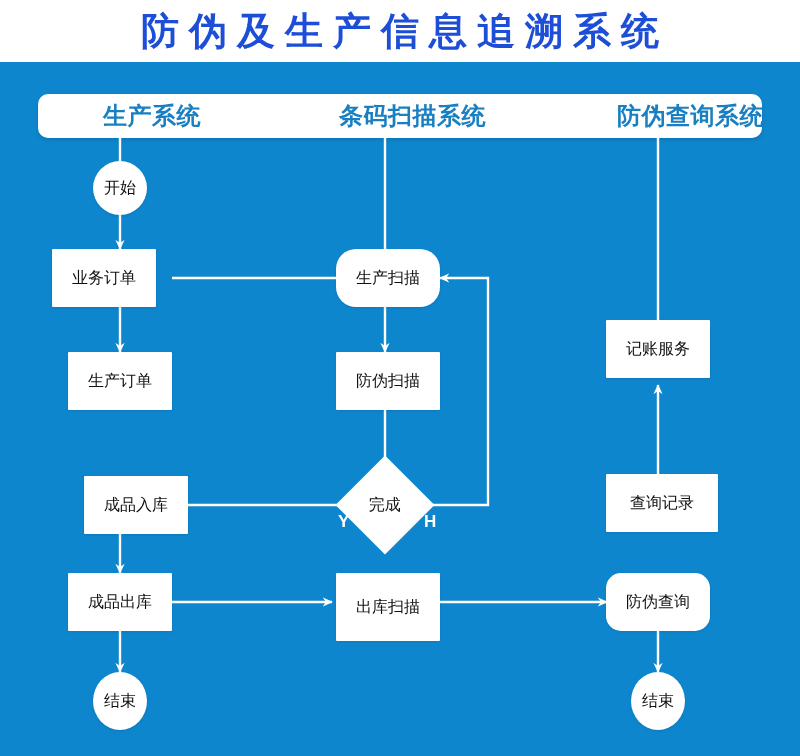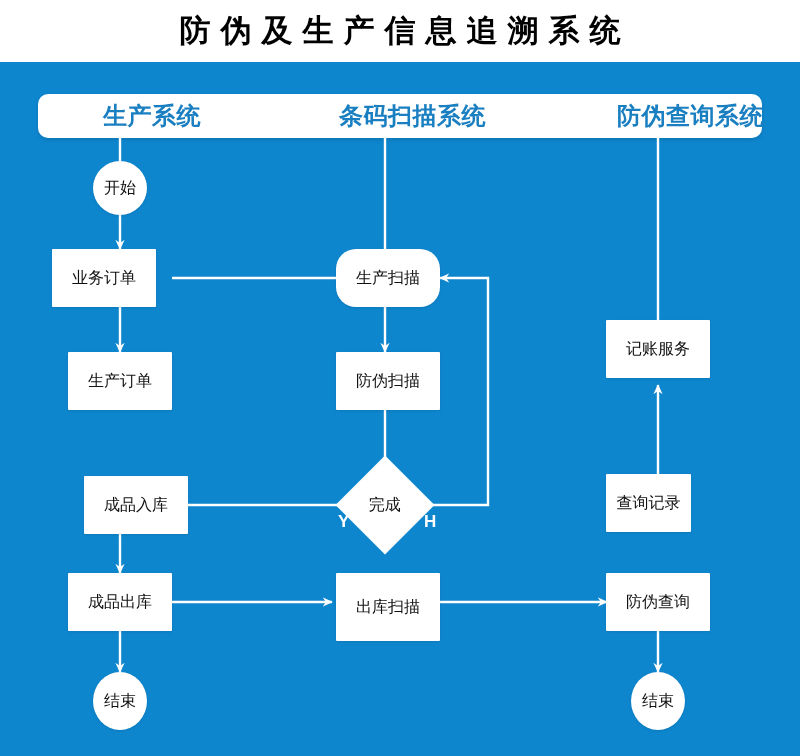--- a/index.html
+++ b/index.html
@@ -12,22 +12,22 @@
   }
   #page{position:relative;width:800px;height:756px;background:#ffffff;}
 
   
   .title-bar{
     position:absolute;left:0;top:0;width:800px;height:62px;
     display:flex;align-items:center;justify-content:center;
     background:#ffffff;
   }
   .title-text{
-    color:#000000;
-    font-size:31px;
+    color:#1d4ed8;
+    font-size:38px;
     font-weight:bold;
     letter-spacing:10px;
     text-indent:10px;
     white-space:nowrap;
     font-family:"DejaVu Sans","Liberation Sans",sans-serif;
   }
 
   
   .canvas{
     position:absolute;left:0;top:62px;width:800px;height:694px;
@@ -182,25 +182,25 @@
     </div>
 
     <div class="node process" style="left:336px;top:511px;width:104px;height:68px;">
       <span>出库扫描</span>
     </div>
 
     <div class="node process" style="left:606px;top:258px;width:104px;height:58px;">
       <span>记账服务</span>
     </div>
 
-    <div class="node process" style="left:606px;top:412px;width:85px;height:58px;">
+    <div class="node process" style="left:606px;top:412px;width:112px;height:58px;">
       <span>查询记录</span>
     </div>
 
-    <div class="node process" style="left:606px;top:511px;width:104px;height:58px;">
+    <div class="node process" style="left:606px;top:511px;width:104px;height:58px;border-radius:15px;">
       <span>防伪查询</span>
     </div>
 
     <div class="node terminator" style="left:631px;top:610px;width:54px;height:58px;">
       <span>结束</span>
     </div>
 
   </div>
 </div>
 

